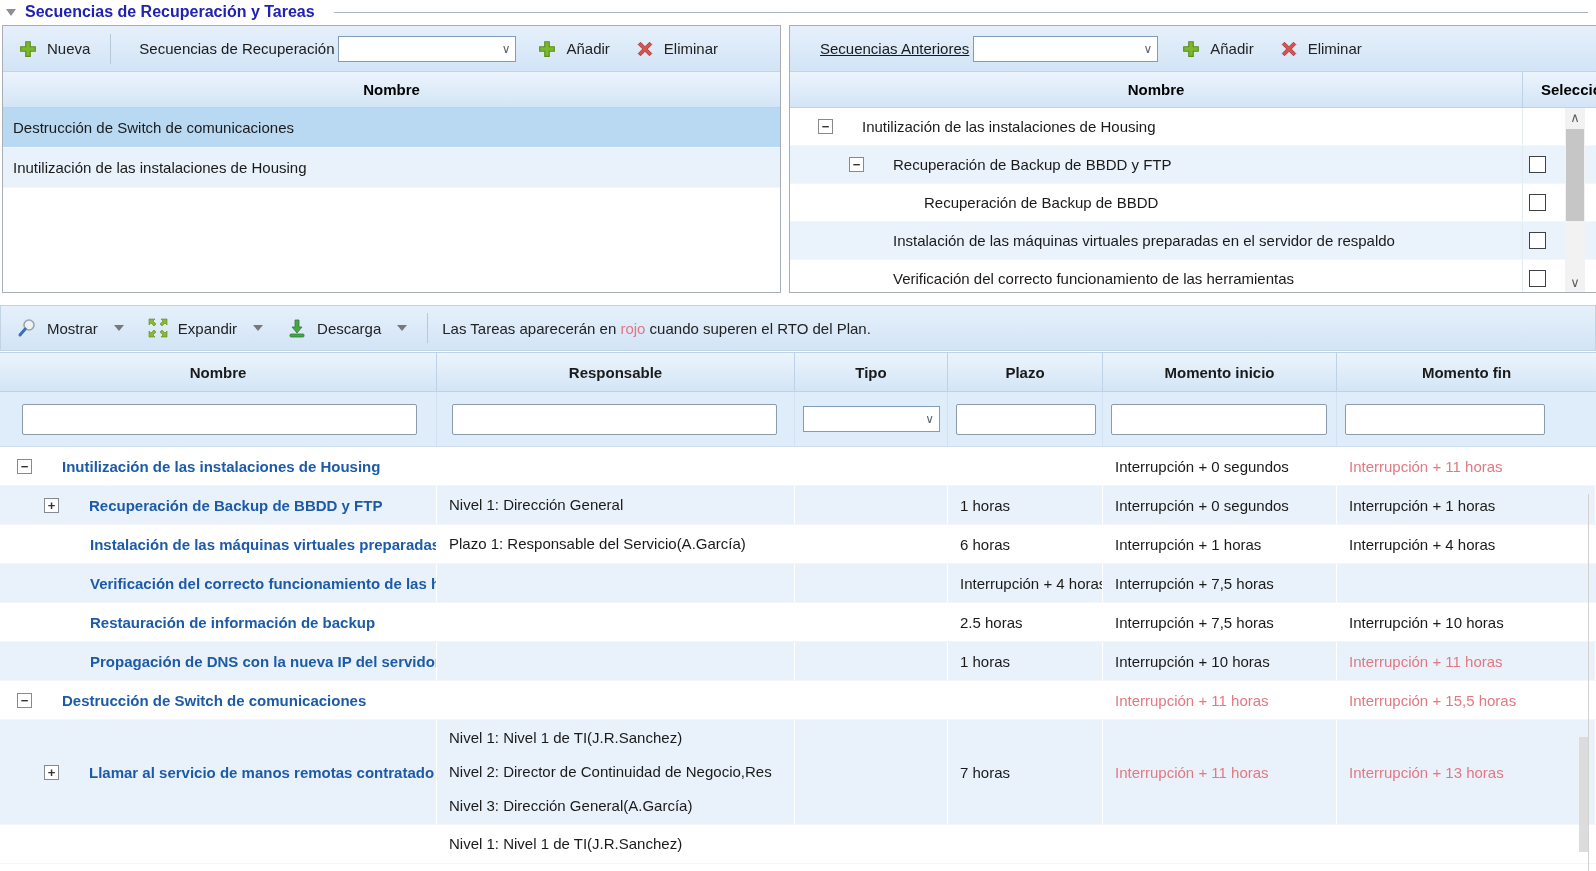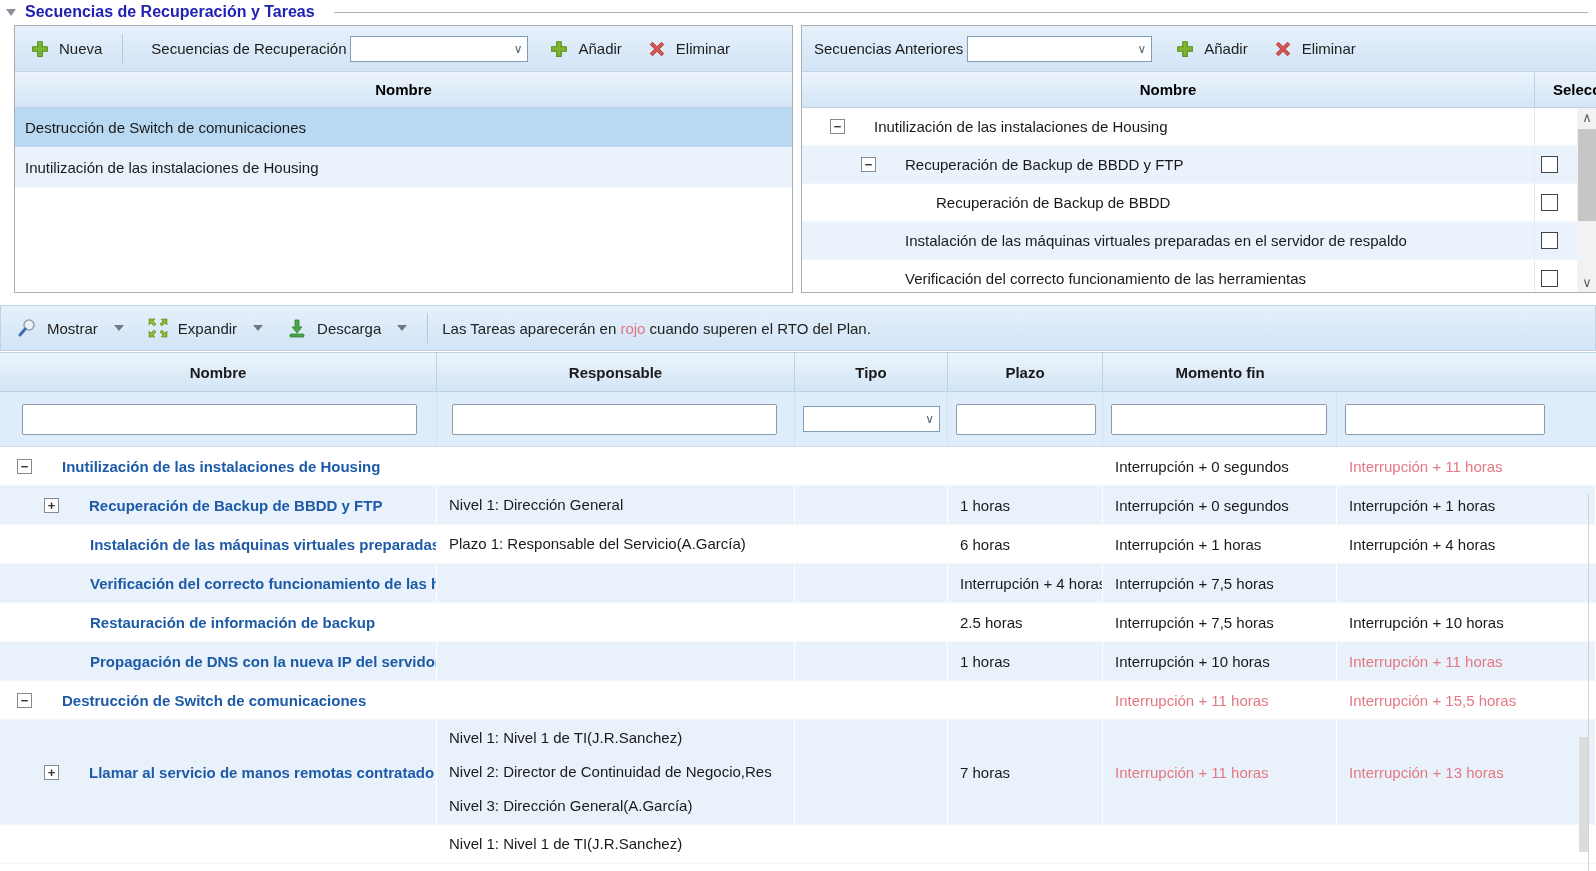--- a/index.html
+++ b/index.html
@@ -9,21 +9,21 @@
 
   
   .title-bar { position:absolute; top:0; left:0; right:0; height:24px;
     display:flex; align-items:center; gap:9px; padding-left:6px; }
   .tri-down { width:0; height:0; border-left:5px solid transparent; border-right:5px solid transparent;
     border-top:7px solid #8a8f96; }
   .section-title { color:#2121b2; font-weight:bold; font-size:16px; white-space:nowrap; }
   .title-rule { flex:1; height:1px; background:#aab2ba; margin:0 8px 0 10px; }
 
   
-  .top { position:absolute; top:25px; left:14px; height:268px; width:1352px;border-radius:10px; }
+  .top { position:absolute; top:25px; left:2px; height:268px; width:1352px;border-radius:10px; }
   .panel { position:absolute; top:0; height:268px; border:1px solid #a9aeb4; background:#fff;
     display:flex; flex-direction:column; }
   .panel.left  { left:0; width:779px; }
   .panel.right { left:787px; width:809px; }
 
   .toolbar { height:46px; background:linear-gradient(#e6f0fb,#d2e4f6); border-bottom:1px solid #c2d3e3;
     display:flex; align-items:center; padding:0 10px; flex:0 0 auto; }
   .tb-btn { display:flex; align-items:center; gap:10px; background:none; border:none; cursor:pointer;
     font-family:inherit; font-size:15px; color:#222; padding:4px 6px; }
   .tb-sep { width:1px; height:30px; background:#b7c8d8; margin:0 14px; }
@@ -150,21 +150,21 @@
         <div class="hc" style="flex:1;">Nombre</div>
       </div>
       <div class="rows-area" id="left-rows">
           <div class="lp-row selected">Destrucción de Switch de comunicaciones</div>
           <div class="lp-row">Inutilización de las instalaciones de Housing</div>
         </div>
     </div>
 
     <div class="panel right">
       <div class="toolbar">
-        <span class="tb-label" style="margin-left:2px;">Secuencias Anteriores</span>
+        <span class="tb-label" style="margin-left:20px;text-decoration:underline;">Secuencias Anteriores</span>
         <span class="fake-select" style="width:185px;">
           <select aria-label="Secuencias Anteriores"><option></option></select>
           <span class="chev">∨</span>
         </span>
         <button class="tb-btn" style="margin-left:18px;">
           <span class="icon">
             <svg width="18" height="18" viewBox="0 0 16 16">
                 <path d="M6 1.5h4v4.5h4.5v4H10v4.5H6V10H1.5V6H6z" fill="#7db72f" stroke="#5a8f1d" stroke-width="1"></path>
               </svg>
           </span>
@@ -272,20 +272,21 @@
       <div class="tb-sep"></div>
       <span class="info-text"><span>Las Tareas aparecerán en </span><span class="info-red">rojo</span><span> cuando superen el RTO del Plan.</span></span>
     </div>
 
     <div class="tgrid">
       <div class="t-header">
         <div class="hc">Nombre</div>
         <div class="hc">Responsable</div>
         <div class="hc">Tipo</div>
         <div class="hc">Plazo</div>
+        <div class="hc">Momento inicio</div>
         <div class="hc">Momento fin</div>
       </div>
       <div class="t-filter">
         <div class="fc">
             <input type="text" style="margin-left: 22px; width: 395px;" value="">
           </div>
         <div class="fc">
             <input type="text" style="margin-left: 15px; width: 325px;">
           </div>
         <div class="fc">

